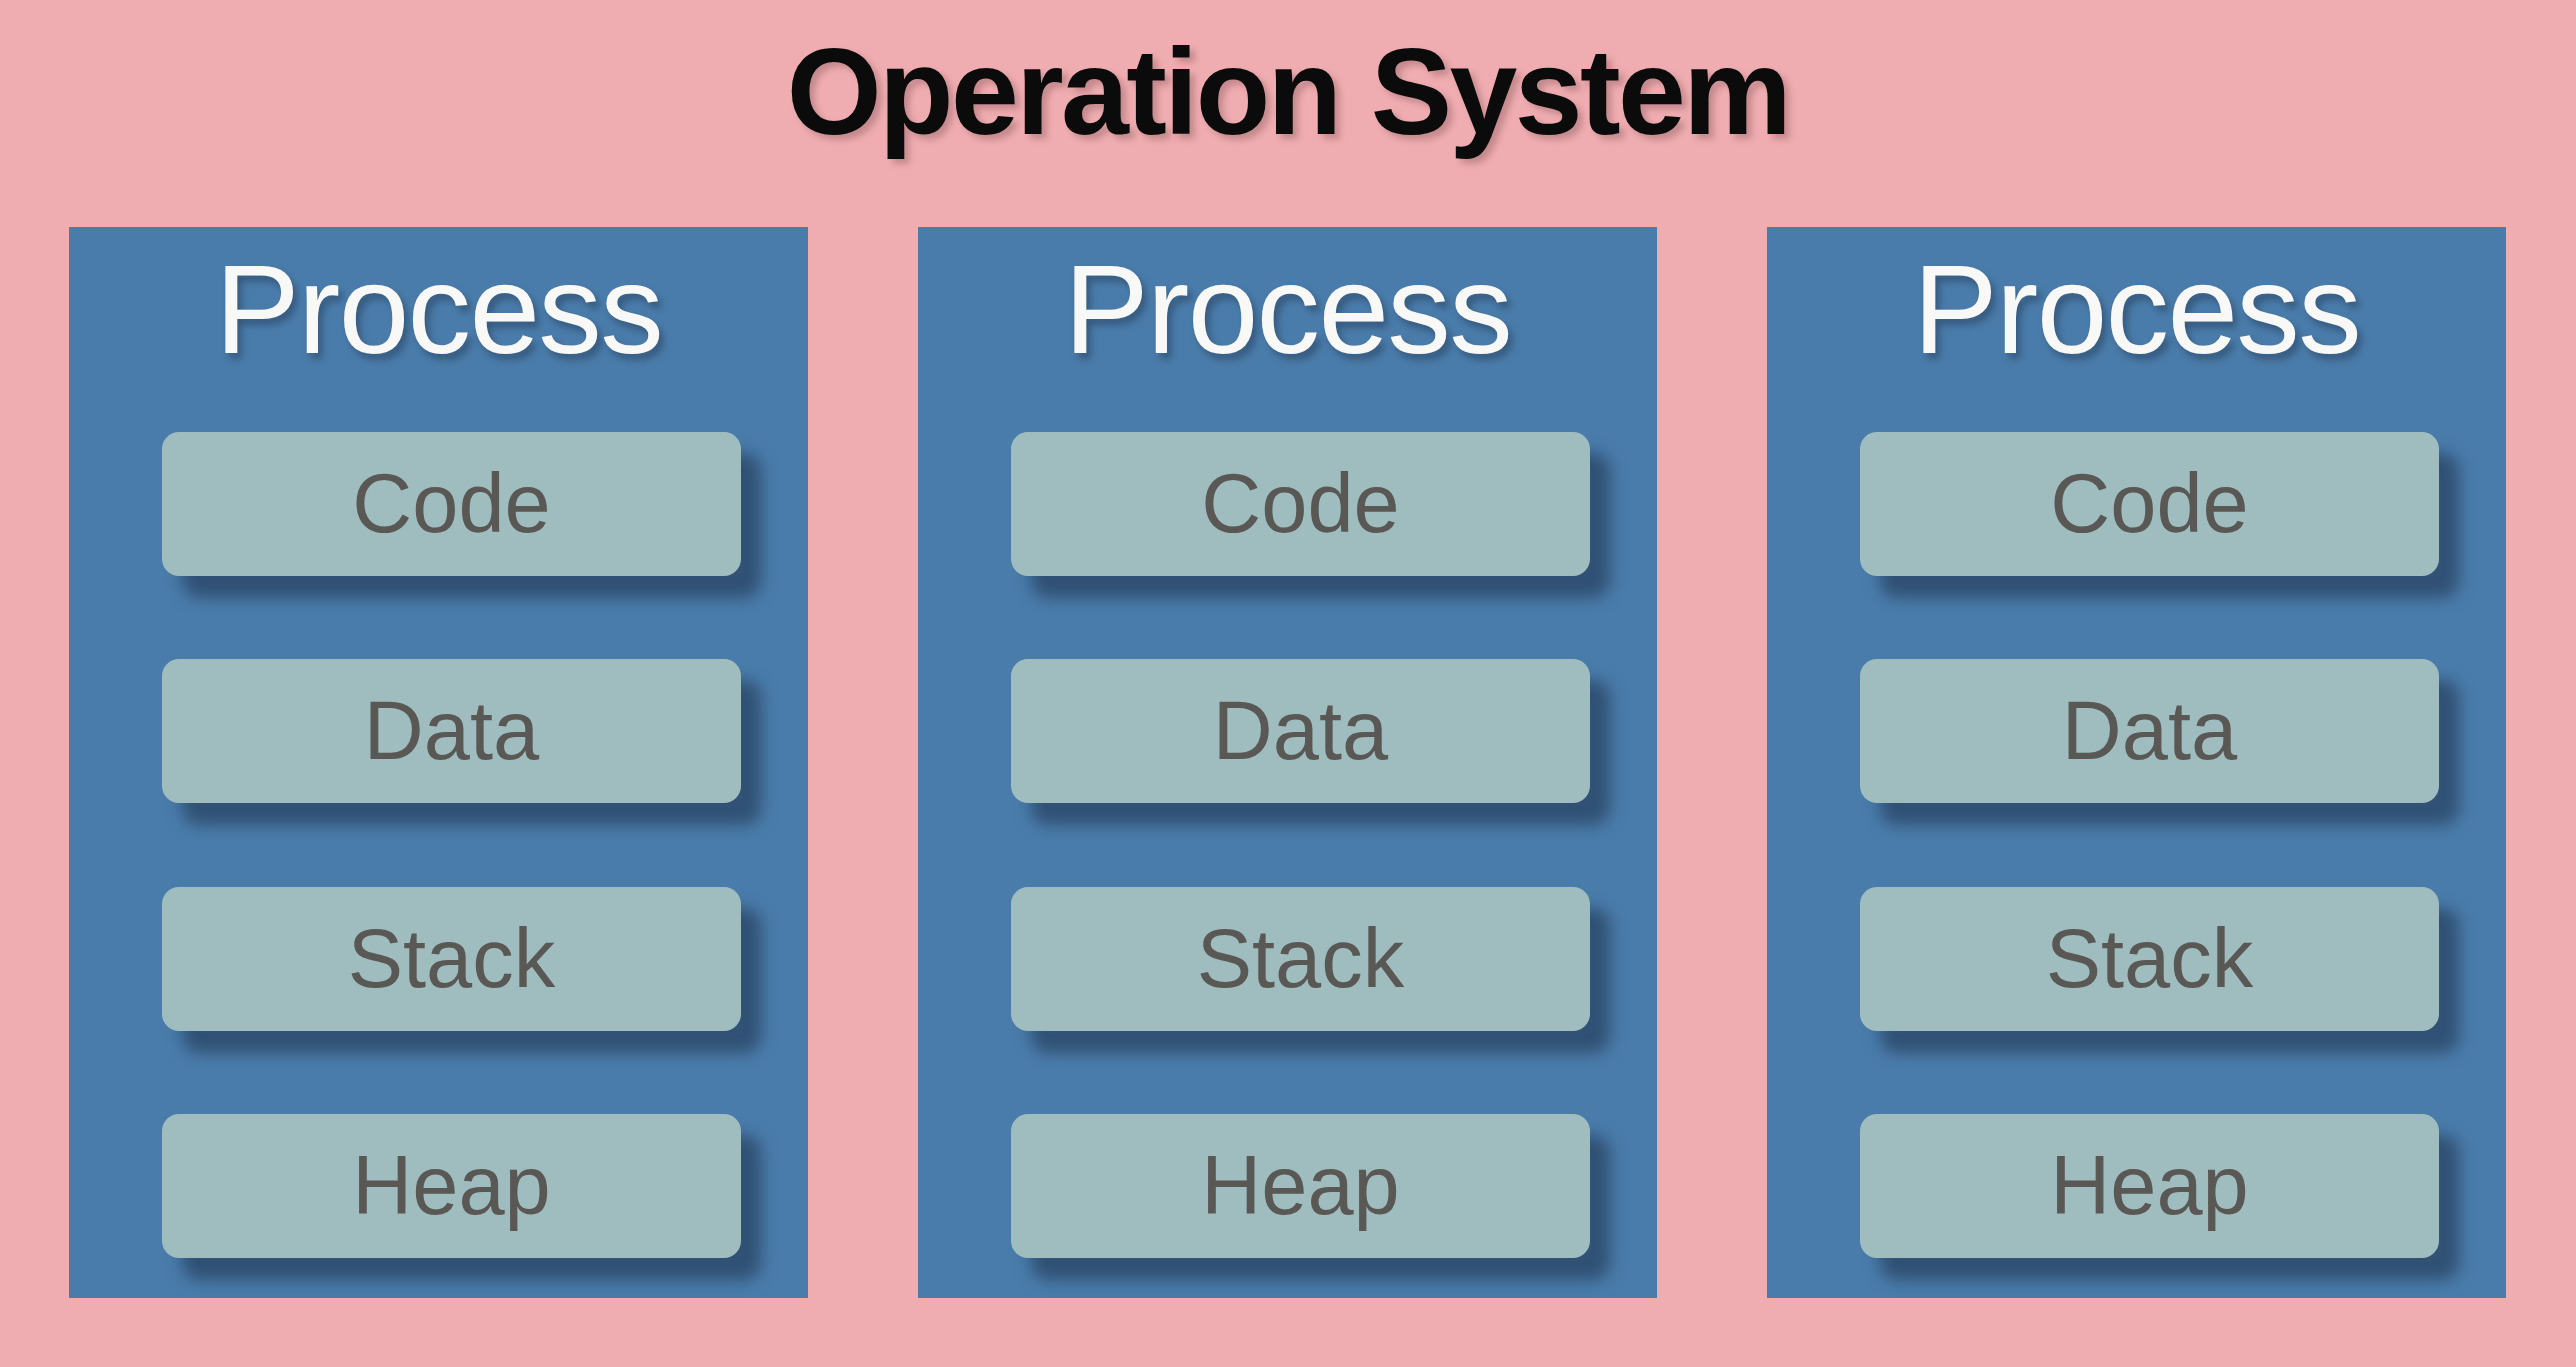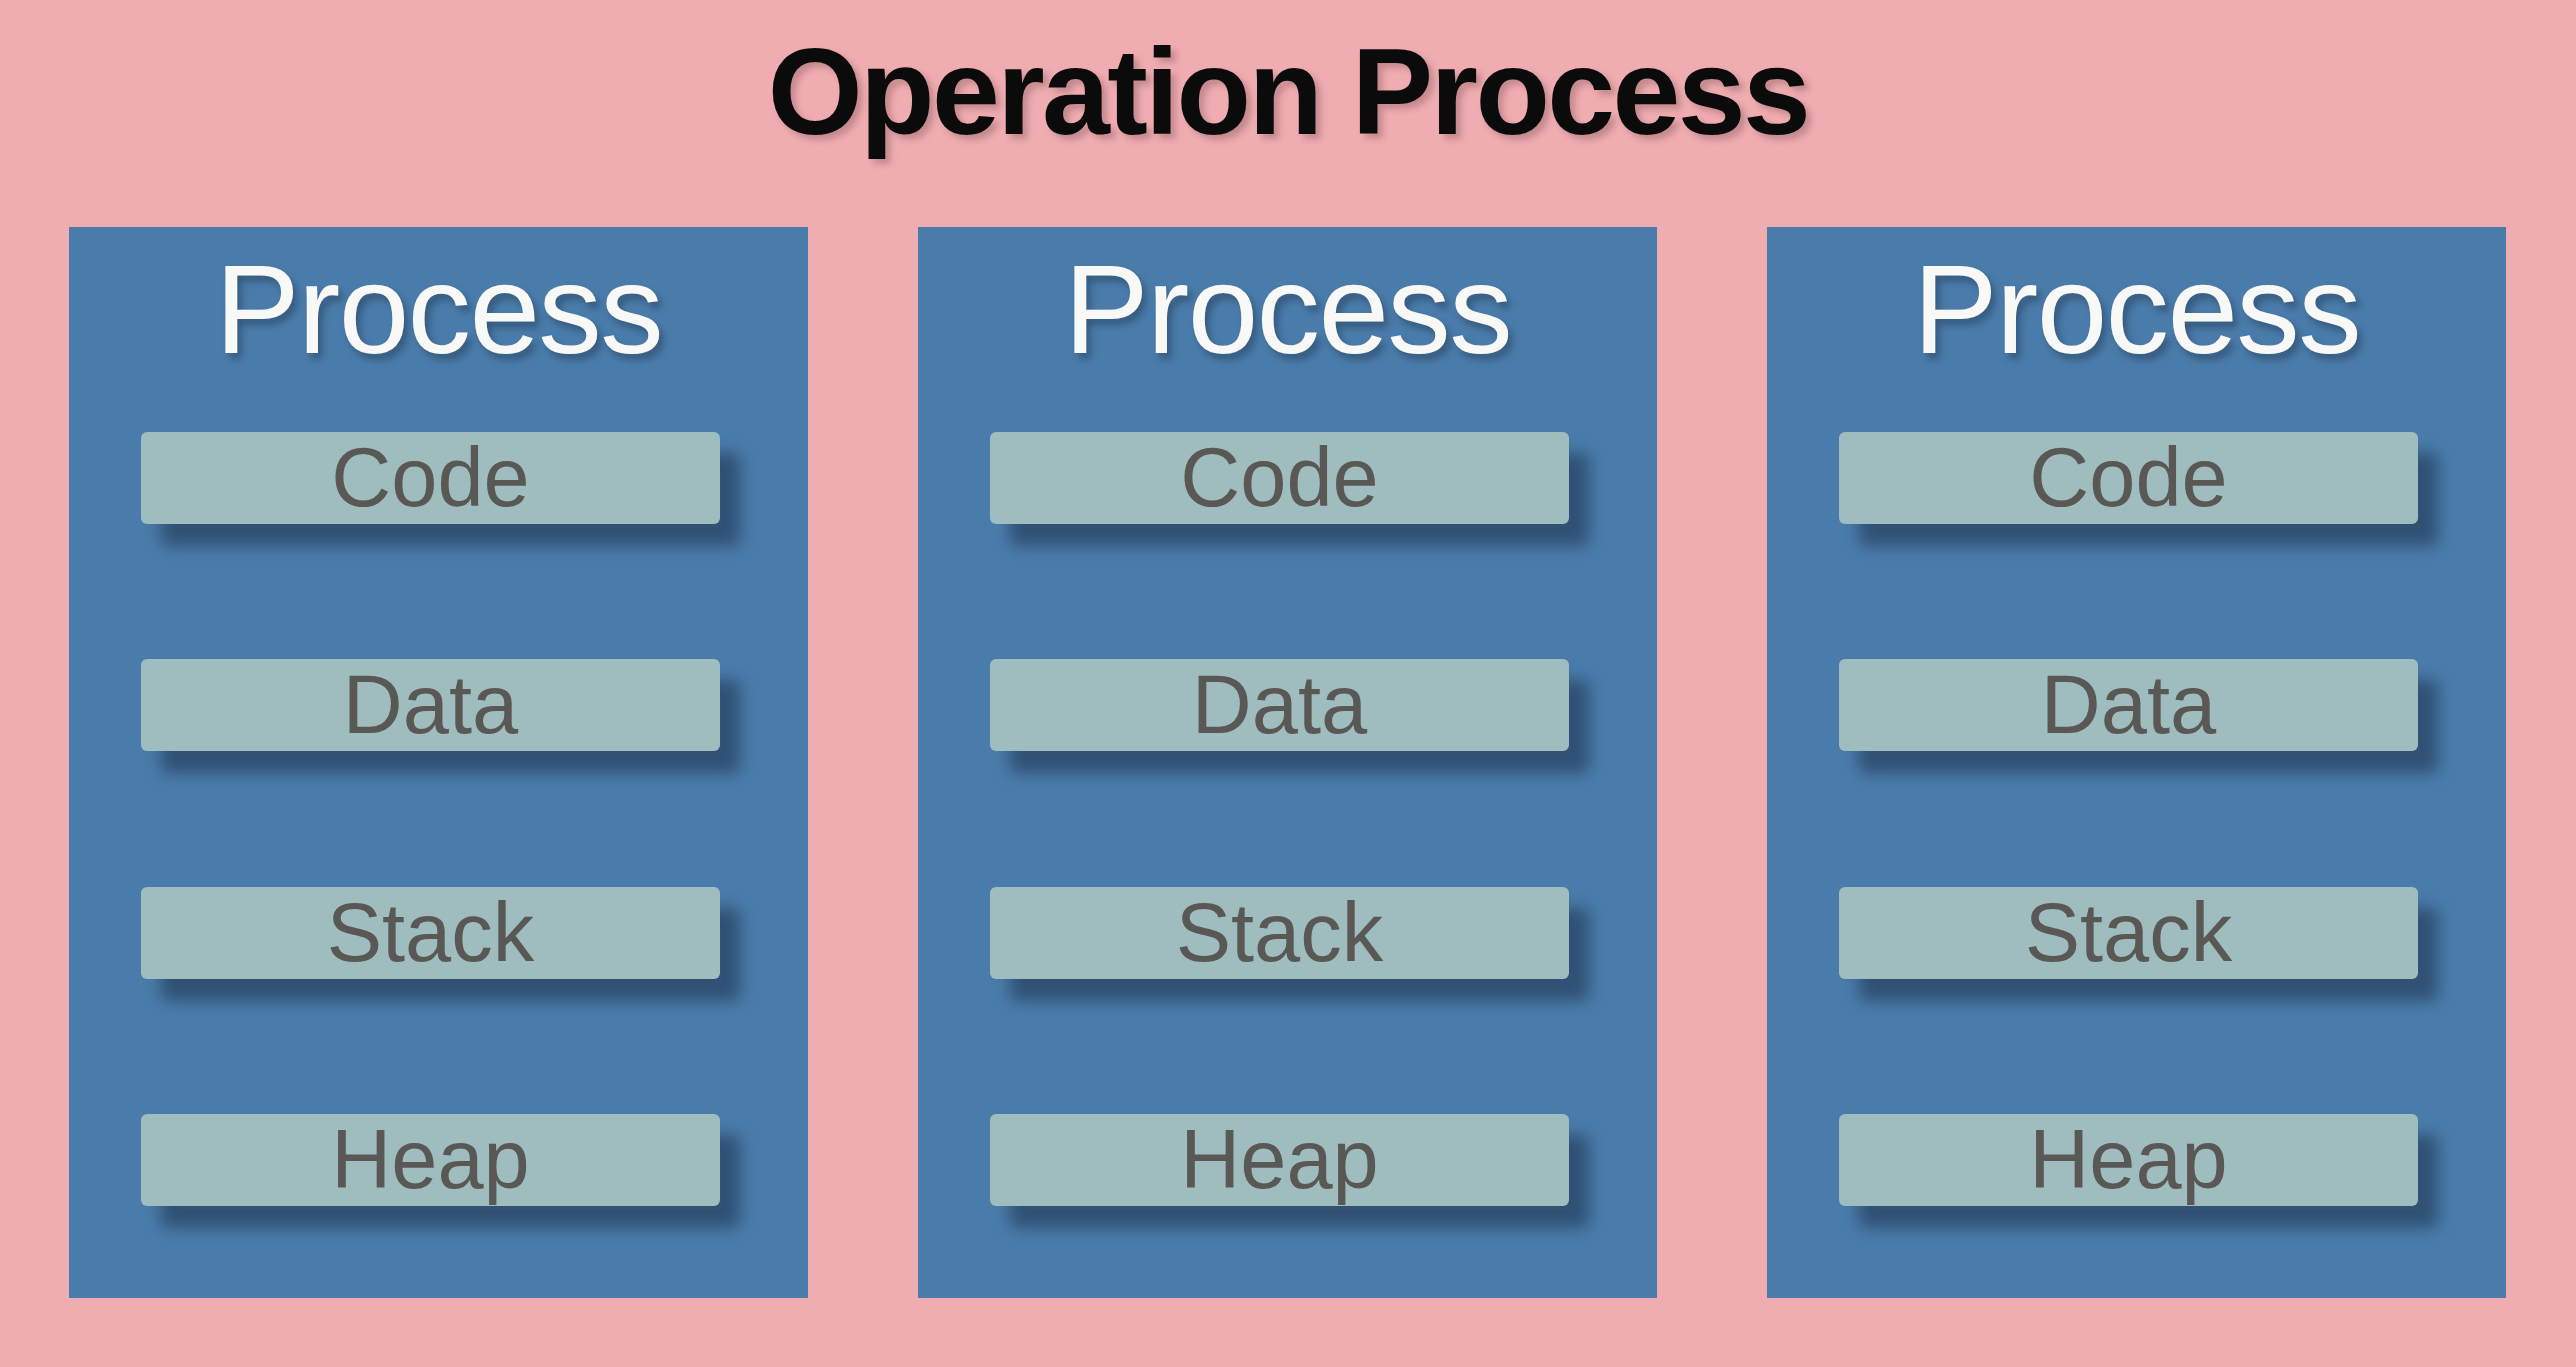--- a/index.html
+++ b/index.html
@@ -42,43 +42,43 @@
     text-align: center;
     font-size: 127px;
     line-height: 1;
     font-weight: 400;
     letter-spacing: -1.7px;
     color: #F8F8F6;
     text-shadow: 4.3px 6px 7.8px rgba(25, 40, 60, 0.40);
   }
   .mem-segment {
     position: absolute;
-    left: 72px;
+    left: 93px;
     width: 579px;
-    height: 92px;
-    border-radius: 6px;
+    height: 144px;
+    border-radius: 17px;
     background: #9FBDBF;
     box-shadow: 20px 21.5px 14.6px rgba(23, 40, 63, 0.50);
     display: flex;
     align-items: center;
     justify-content: center;
     font-size: 83px;
     color: #5A5855;
   }
   .mem-segment.m1 { top: 205px; }
   .mem-segment.m2 { top: 432px; }
   .mem-segment.m3 { top: 660px; }
   .mem-segment.m4 { top: 887px; }
 </style>
 </head>
 <body>
 
 <div class="canvas">
 
-  <div class="os-title">Operation Process</div>
+  <div class="os-title">Operation System</div>
 
   <div class="process-card p1">
     <div class="process-title">Process</div>
     <div class="mem-segment m1">Code</div>
     <div class="mem-segment m2">Data</div>
     <div class="mem-segment m3">Stack</div>
     <div class="mem-segment m4">Heap</div>
   </div>
 
   <div class="process-card p2">

